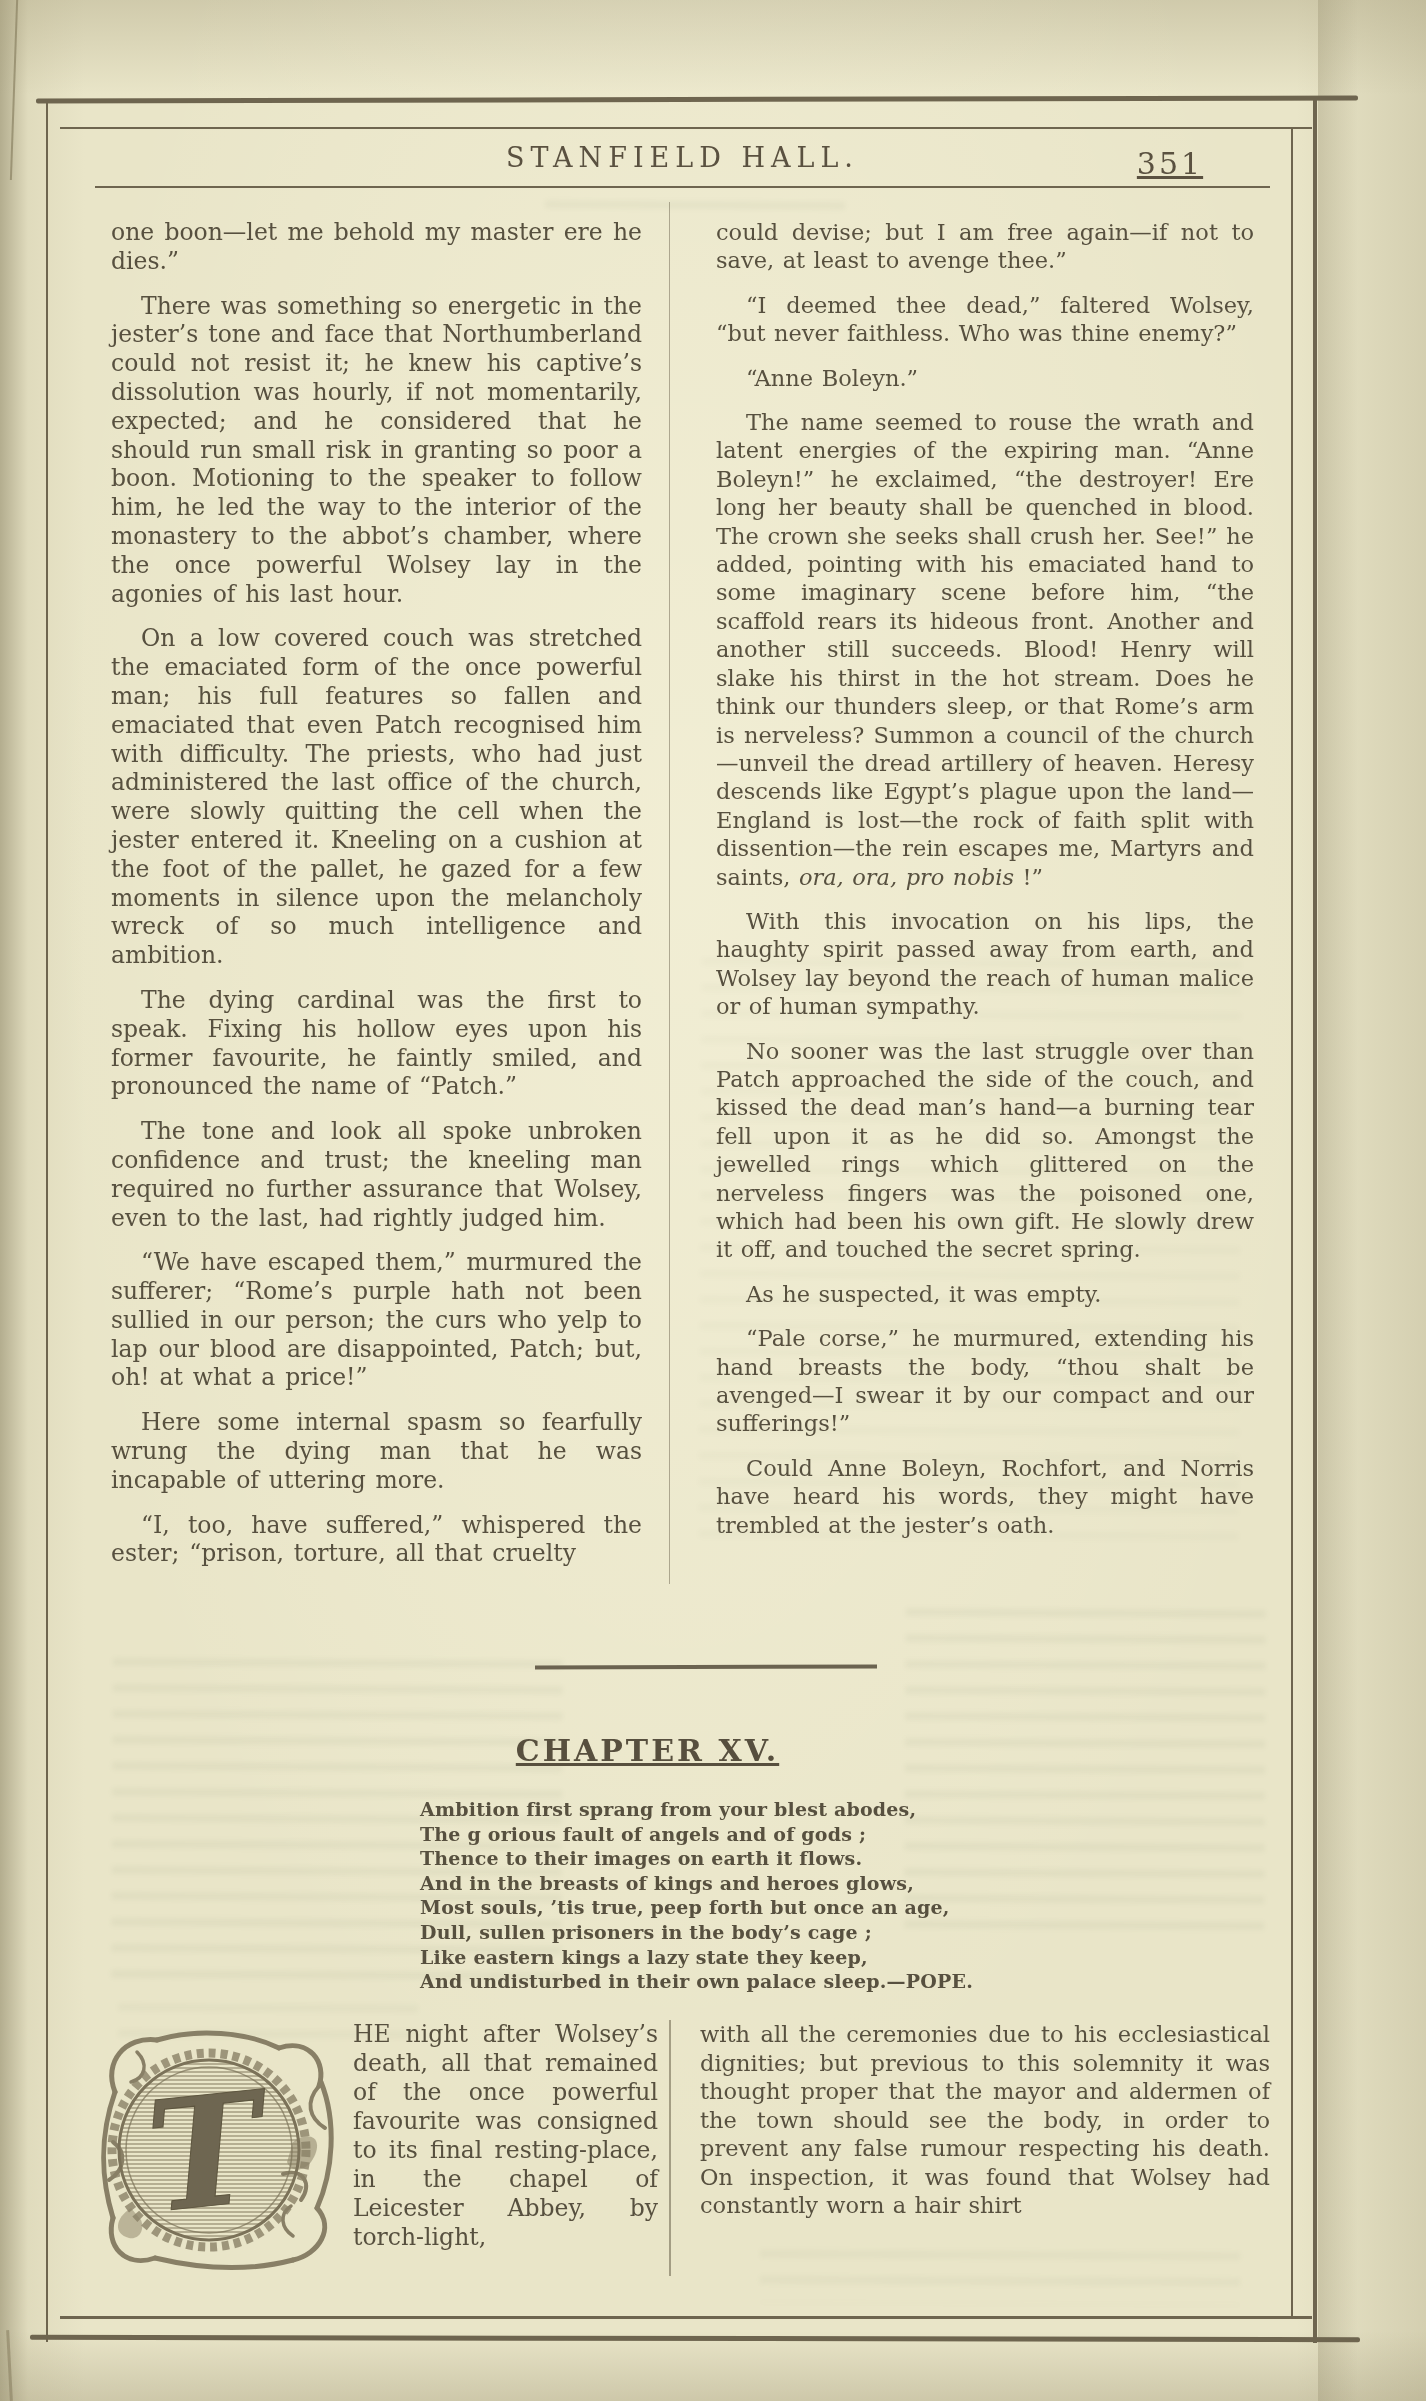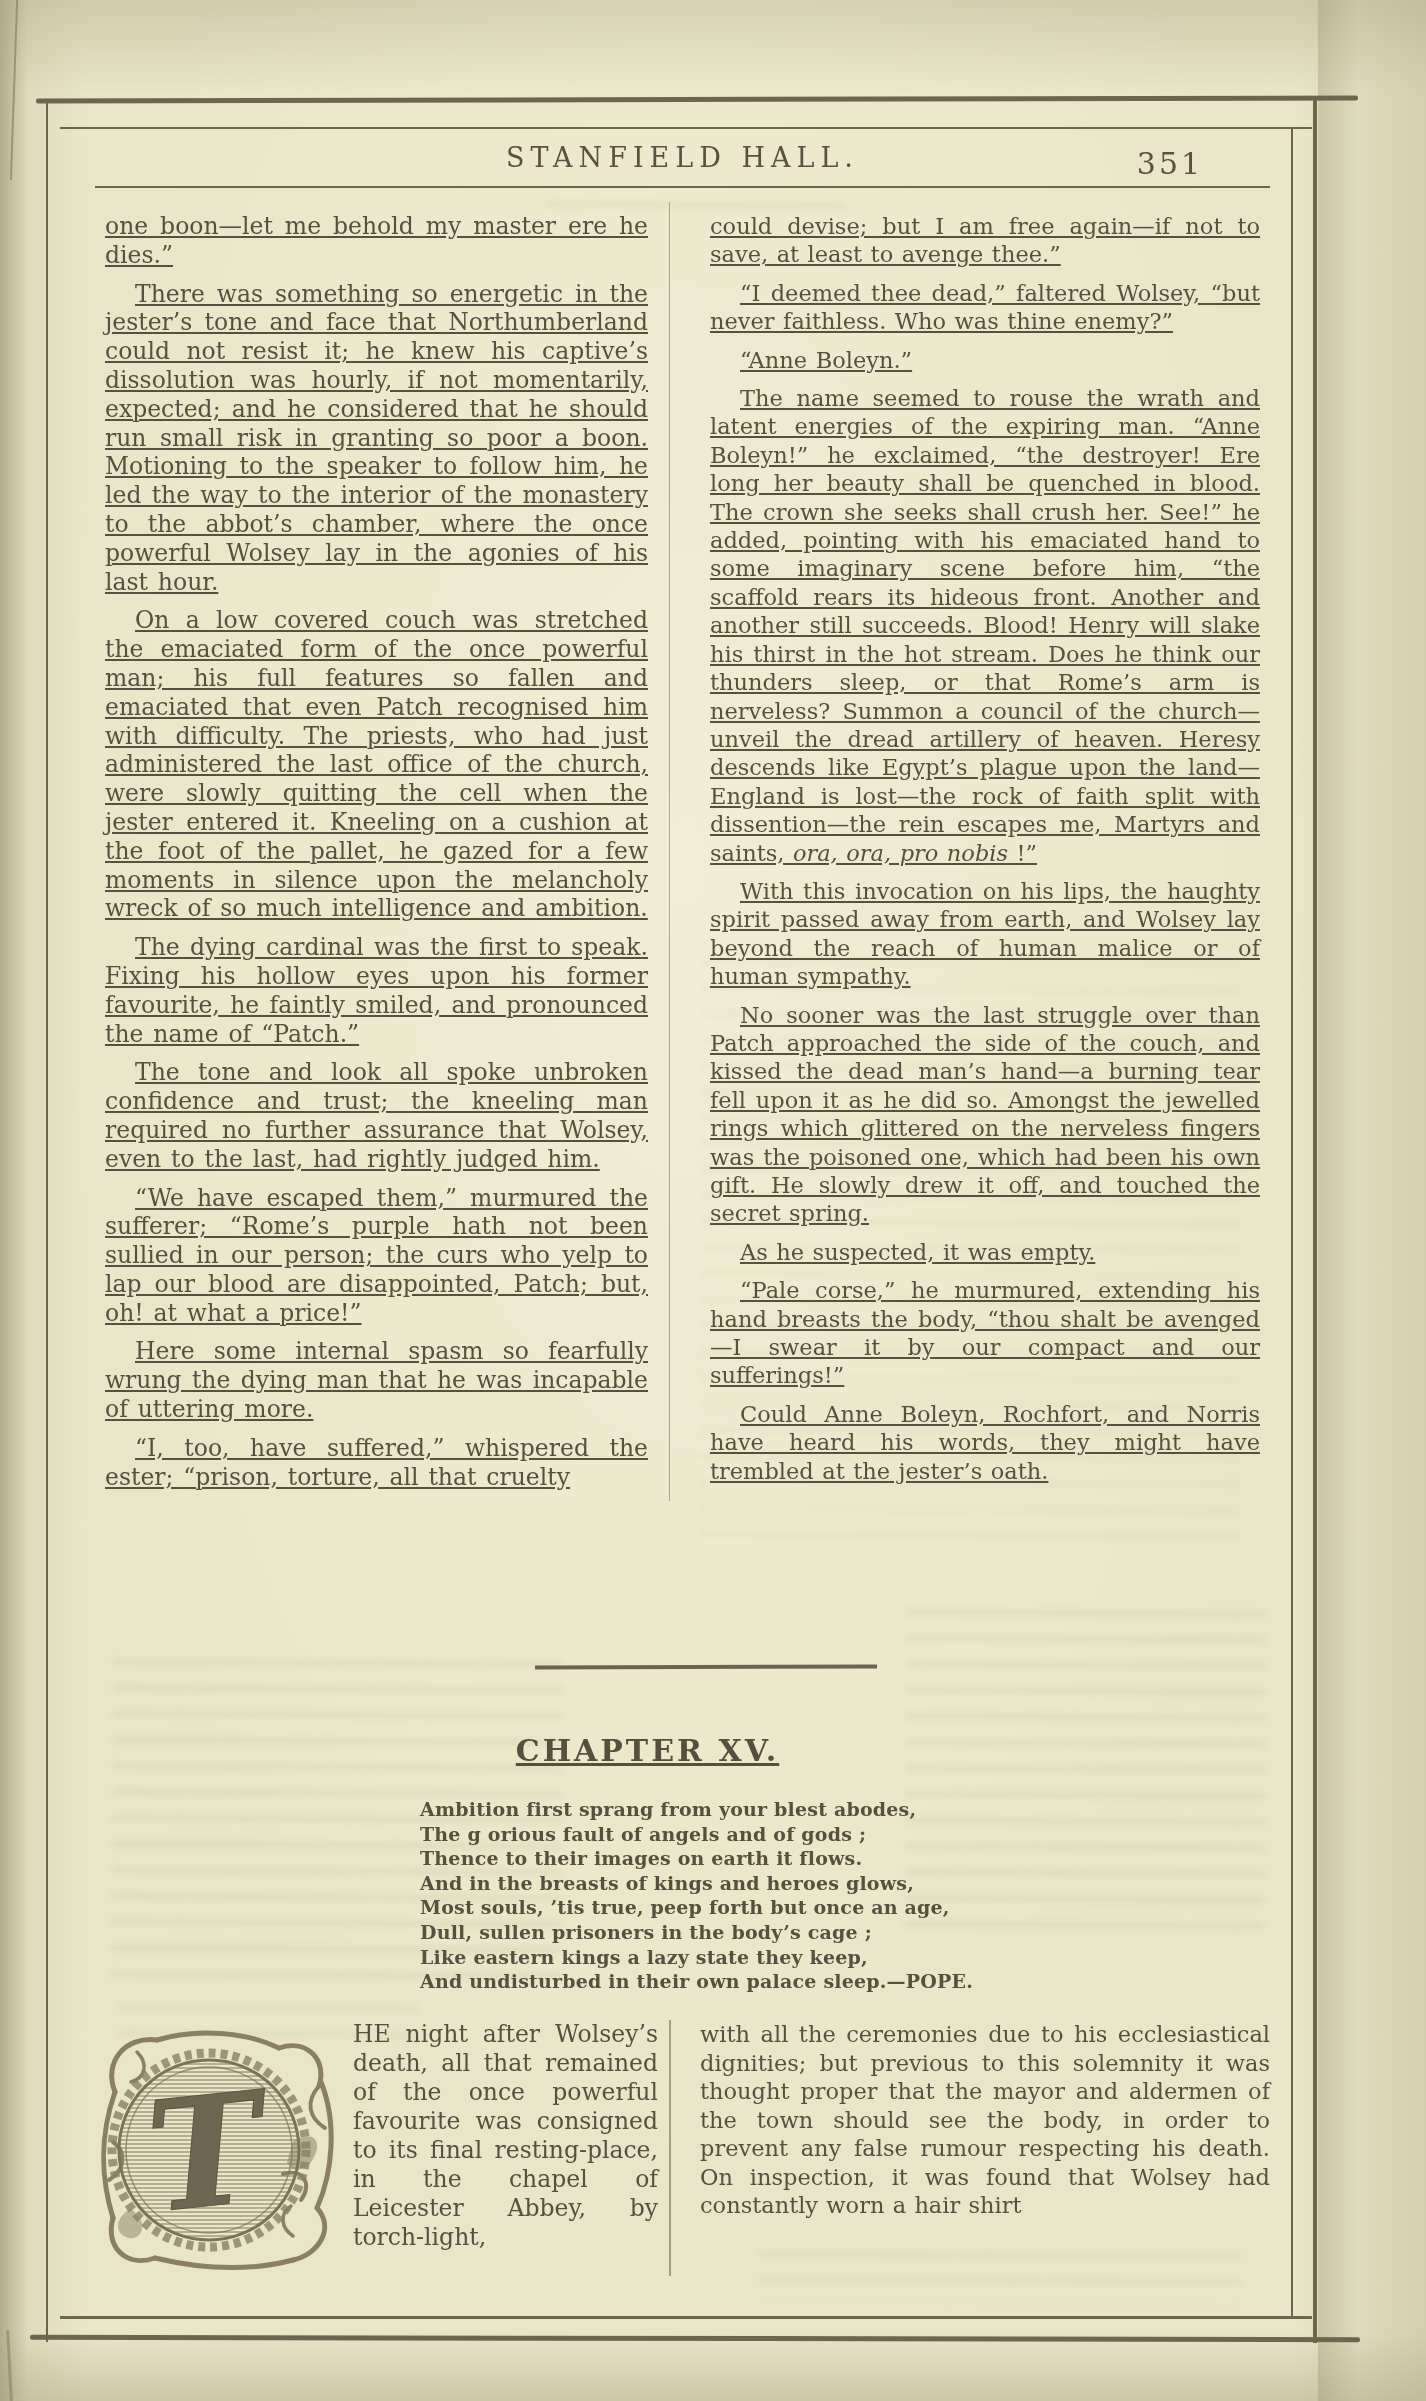--- a/index.html
+++ b/index.html
@@ -33,28 +33,28 @@
   .r-right-inner{left:1291px;top:127px;width:2px;height:2192px;}
   .r-right-outer{left:1313px;top:97px;width:4px;height:2246px;}
   .r-bottom-inner{left:60px;top:2316px;width:1252px;height:3px;}
   .r-bottom-outer{left:30px;top:2336px;width:1330px;height:5px;transform:rotate(.1deg);border-radius:2px;}
   .r-header{left:95px;top:186px;width:1175px;height:2px;}
 
   
   .hdr-title{position:absolute;left:95px;top:142px;width:1175px;text-align:center;
     font-size:27px;letter-spacing:6px;color:#5a5140;}
   .hdr-page{position:absolute;left:1120px;top:146px;width:100px;text-align:center;
-    font-size:30px;letter-spacing:3px;color:#5a5140;}
+    font-size:30px;letter-spacing:3px;color:#5a5140;text-decoration:underline;}
 
   
   .story{position:absolute;left:95px;top:202px;width:1175px;display:flex;}
   .colA{width:563px;font-size:23.5px;line-height:28.8px;text-align:justify;word-spacing:.10em;}
   .colB{flex:1;margin-left:11px;border-left:1px solid rgba(94,85,64,.45);padding-left:30px;
     font-size:22.5px;line-height:28.4px;text-align:justify;word-spacing:.06em;}
-  .story p{margin:10px;text-decoration:underline;}
+  .story p{margin:16px;}
   .ind{text-indent:30px;}
   .it{font-style:italic;}
 
   
   .mid-div{position:absolute;left:535px;top:1665px;width:342px;height:4px;background:#6b6350;transform:rotate(-.2deg);}
 
   
   .chap{position:absolute;left:95px;top:1733px;width:1105px;text-align:center;
     font-size:30px;font-weight:bold;letter-spacing:3px;color:#574f3e;text-decoration:underline;}
   .epigraph{position:absolute;left:420px;top:1797px;font-size:19px;line-height:24.6px;

